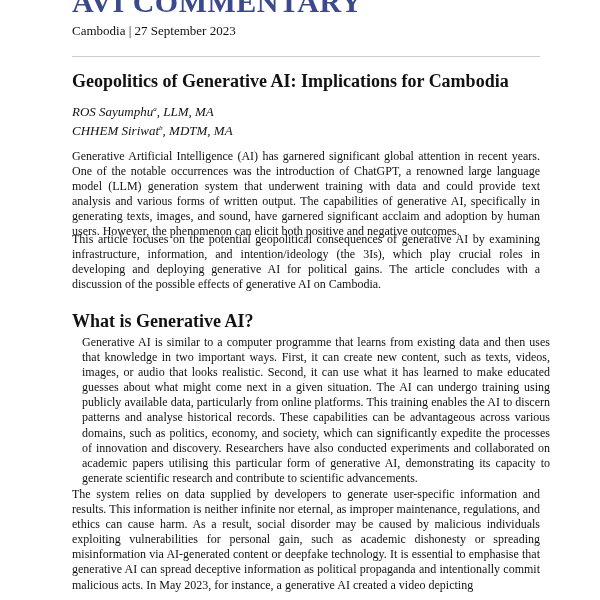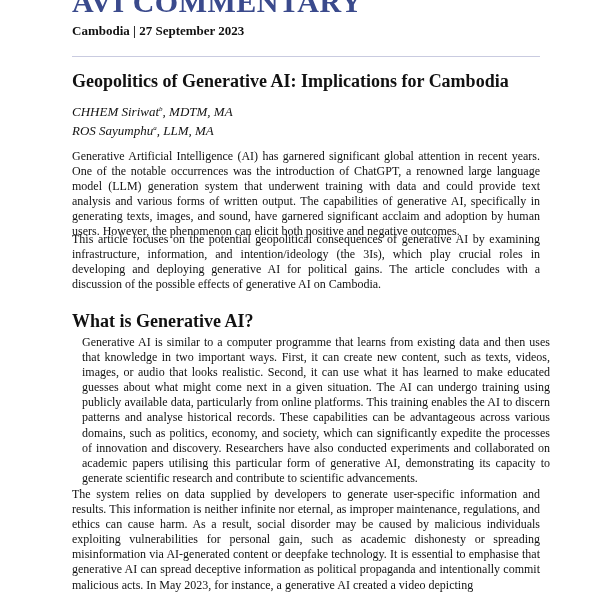--- a/index.html
+++ b/index.html
@@ -24,21 +24,21 @@
       font-size: 30px;
       letter-spacing: 0.5px;
       color: #3a4a8c;
       white-space: nowrap;
       line-height: 36px;
     }
     .dateline {
       position: absolute;
       left: 72px;
       top: 23px;
-      font-weight: bold;
+      font-weight: normal;
       font-size: 13px;
       line-height: 16px;
       white-space: nowrap;
     }
     .rule {
       position: absolute;
       left: 72px;
       top: 56px;
       width: 468px;
       height: 0;
@@ -91,22 +91,22 @@
 </head>
 <body>
 
 <div class="masthead">AVI COMMENTARY</div>
 <div class="dateline">Cambodia | 27 September 2023</div>
 <div class="rule"></div>
 
 <div class="title">Geopolitics of Generative AI: Implications for Cambodia</div>
 
 <div class="authors">
+  <div><span>ROS Sayumphu</span><sup>a</sup><span>, LLM, MA</span></div>
   <div><span>CHHEM Siriwat</span><sup>b</sup><span>, MDTM, MA</span></div>
-  <div><span>ROS Sayumphu</span><sup>a</sup><span>, LLM, MA</span></div>
 </div>
 
 <div class="body-text p1">
   <p>Generative Artificial Intelligence (AI) has garnered significant global attention in recent years. One of the notable occurrences was the introduction of ChatGPT, a renowned large language model (LLM) generation system that underwent training with data and could provide text analysis and various forms of written output. The capabilities of generative AI, specifically in generating texts, images, and sound, have garnered significant acclaim and adoption by human users. However, the phenomenon can elicit both positive and negative outcomes.</p>
 </div>
 <div class="body-text p2">
   <p>This article focuses on the potential geopolitical consequences of generative AI by examining infrastructure, information, and intention/ideology (the 3Is), which play crucial roles in developing and deploying generative AI for political gains. The article concludes with a discussion of the possible effects of generative AI on Cambodia.</p>
 </div>
 
 <div class="h2">What is Generative AI?</div>

